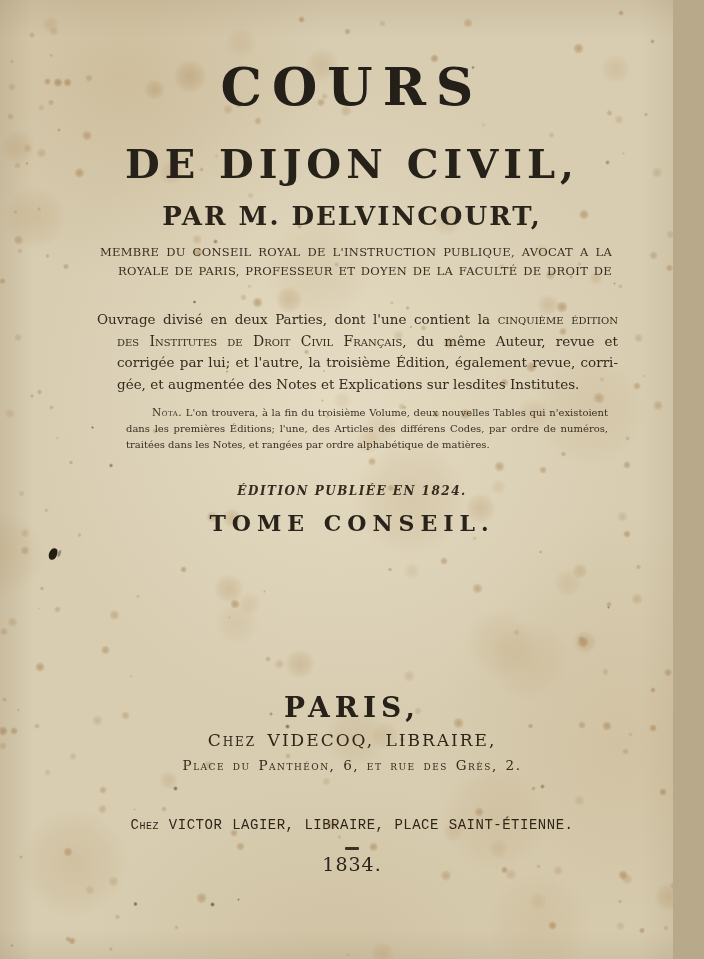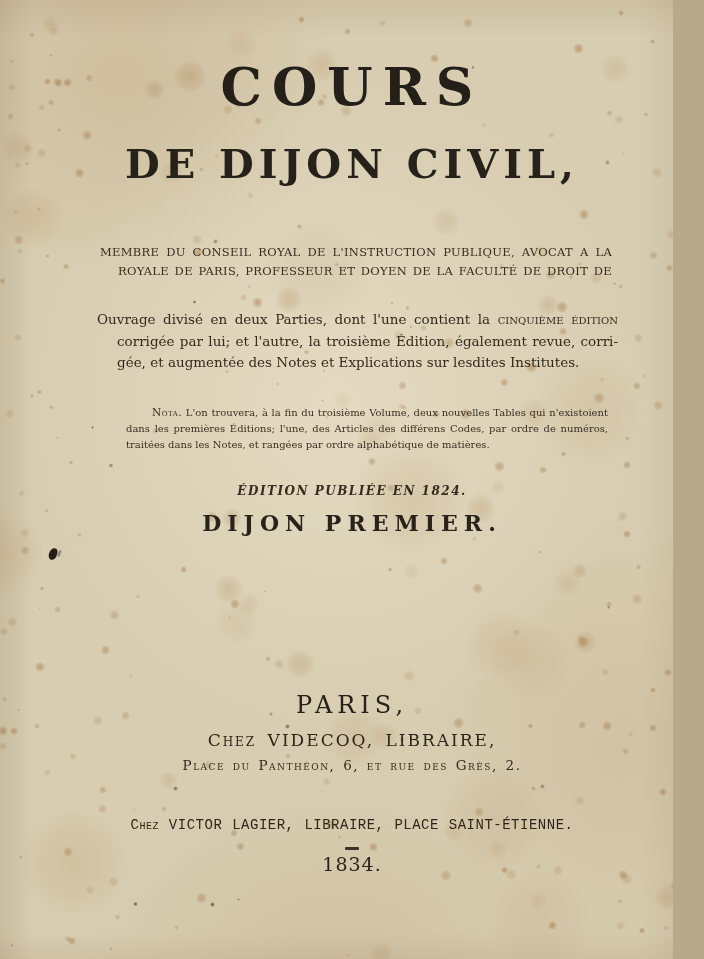--- a/index.html
+++ b/index.html
@@ -41,21 +41,21 @@
   .desc .sc{font-size:14px;}
 
   .nota{top:404px;left:126px;width:482px;font-size:10px;color:#3a3023;}
   .nota .line{height:16.5px;line-height:16.5px;}
   .nota .fl{text-indent:26px;}
   .nota .sc{font-size:10.5px;letter-spacing:0.5px;}
 
   .edition{top:484px;font-size:12px;font-style:italic;font-weight:bold;letter-spacing:1.5px;color:#352b1e;}
   .tome{top:510px;font-size:22px;font-weight:bold;letter-spacing:6px;color:#2a231b;}
 
-  .paris-city{top:691px;font-size:24px;font-weight:normal;letter-spacing:5px;color:#282119;}
+  .paris-city{top:691px;font-size:28px;font-weight:bold;letter-spacing:5px;color:#282119;}
   .paris-pub{top:730px;font-size:17px;letter-spacing:2px;word-spacing:4px;color:#2e2619;}
   .paris-addr{top:757px;font-size:13.5px;letter-spacing:1.5px;word-spacing:2px;color:#332a1d;}
   .dijon-city{top:789px;font-size:19px;font-weight:bold;letter-spacing:3px;color:#2a231a;}
   .dijon-pub{top:817px;font-size:14px;letter-spacing:0.5px;word-spacing:1px;color:#2e2619;font-family:Liberation Mono, monospace;}
   .rule-dash{position:absolute;top:847px;left:345px;width:14px;height:3px;background:#3a3124;border-radius:1px;}
   .year{top:853px;font-size:19px;letter-spacing:1px;color:#2c241a;}
 
   .ink-blot{
     position:absolute;left:49px;top:548px;width:8px;height:12px;
     background:#241d14;border-radius:60% 40% 55% 45%;
@@ -350,40 +350,42 @@
       <div class="spot" style="left: 605.152px; top: 160.349px; width: 4.58257px; height: 4.58257px; background: radial-gradient(circle, rgba(72, 50, 26, 0.416) 0%, rgba(72, 50, 26, 0.227) 45%, rgba(72, 50, 26, 0) 72%);"></div>
       <div class="spot" style="left: 173.081px; top: 785.637px; width: 5.095px; height: 5.095px; background: radial-gradient(circle, rgba(72, 50, 26, 0.635) 0%, rgba(72, 50, 26, 0.35) 45%, rgba(72, 50, 26, 0) 72%);"></div>
       <div class="spot" style="left: 91.3404px; top: 426.007px; width: 2.6974px; height: 2.6974px; background: radial-gradient(circle, rgba(72, 50, 26, 0.616) 0%, rgba(72, 50, 26, 0.34) 45%, rgba(72, 50, 26, 0) 72%);"></div>
       <div class="spot" style="left: 133.456px; top: 902.252px; width: 4.0832px; height: 4.0832px; background: radial-gradient(circle, rgba(72, 50, 26, 0.7) 0%, rgba(72, 50, 26, 0.384) 45%, rgba(72, 50, 26, 0) 72%);"></div>
     </div>
 
   <div class="textlayer">
 
     <div class="center title-main">COURS</div>
     <div class="center title-sub">DE DIJON CIVIL,</div>
+    <div class="center byline">PAR M. DELVINCOURT,</div>
 
     <div class="block author-titles">
       <div class="line j">MEMBRE DU CONSEIL ROYAL DE L'INSTRUCTION PUBLIQUE, AVOCAT A LA COUR</div>
       <div class="line j ind">ROYALE DE PARIS, PROFESSEUR ET DOYEN DE LA FACULTÉ DE DROIT DE LA</div>
     </div>
 
     <div class="block desc">
       <div class="line j"><span>Ouvrage divisé en deux Parties, dont l'une contient la </span><span class="sc">cinquième édition</span></div>
+      <div class="line j ind"><span class="sc">des Institutes de Droit Civil Français</span><span>, du même Auteur, revue et</span></div>
       <div class="line j ind">corrigée par lui; et l'autre, la troisième Édition, également revue, corri-</div>
       <div class="line ind">gée, et augmentée des Notes et Explications sur lesdites Institutes.</div>
     </div>
 
     <div class="block nota">
       <div class="line j fl"><span class="sc">Nota.</span><span> L'on trouvera, à la fin du troisième Volume, deux nouvelles Tables qui n'existoient pas</span></div>
       <div class="line j">dans les premières Éditions; l'une, des Articles des différens Codes, par ordre de numéros,</div>
       <div class="line">traitées dans les Notes, et rangées par ordre alphabétique de matières.</div>
     </div>
 
     <div class="center edition sc">ÉDITION PUBLIÉE EN 1824.</div>
-    <div class="center tome">DIJON PREMIER.</div>
+    <div class="center tome">TOME CONSEIL.</div>
 
     <div class="ink-blot"></div>
 
     <div class="center paris-city">PARIS,</div>
     <div class="center paris-pub sc">Chez VIDECOQ, LIBRAIRE,</div>
     <div class="center paris-addr sc">Place du Panthéon, 6, et rue des Grès, 2.</div>
     <div class="center dijon-pub sc">Chez VICTOR LAGIER, LIBRAIRE, PLACE SAINT-ÉTIENNE.</div>
     <div class="rule-dash"></div>
     <div class="center year">1834.</div>
 

